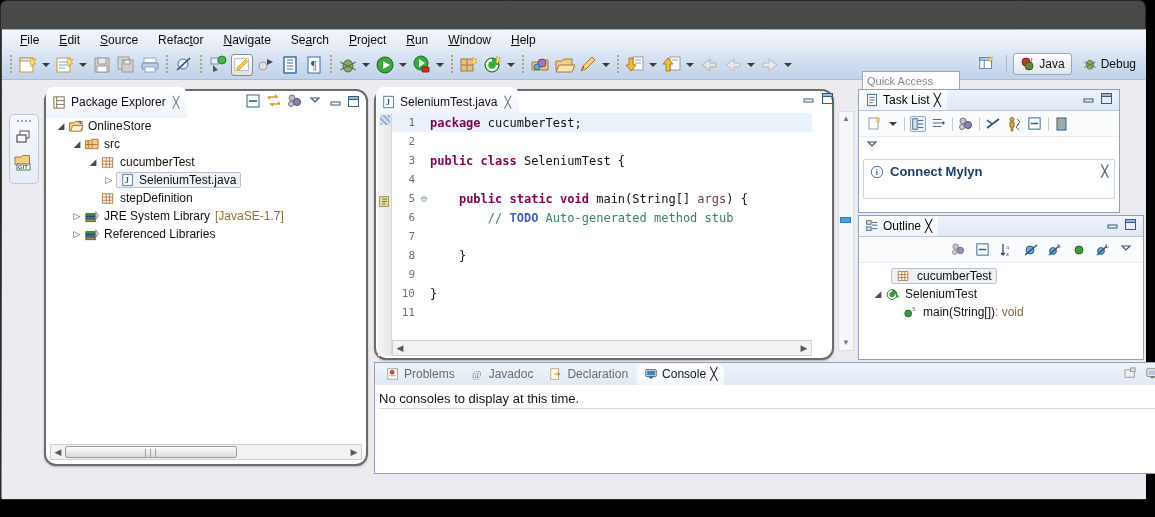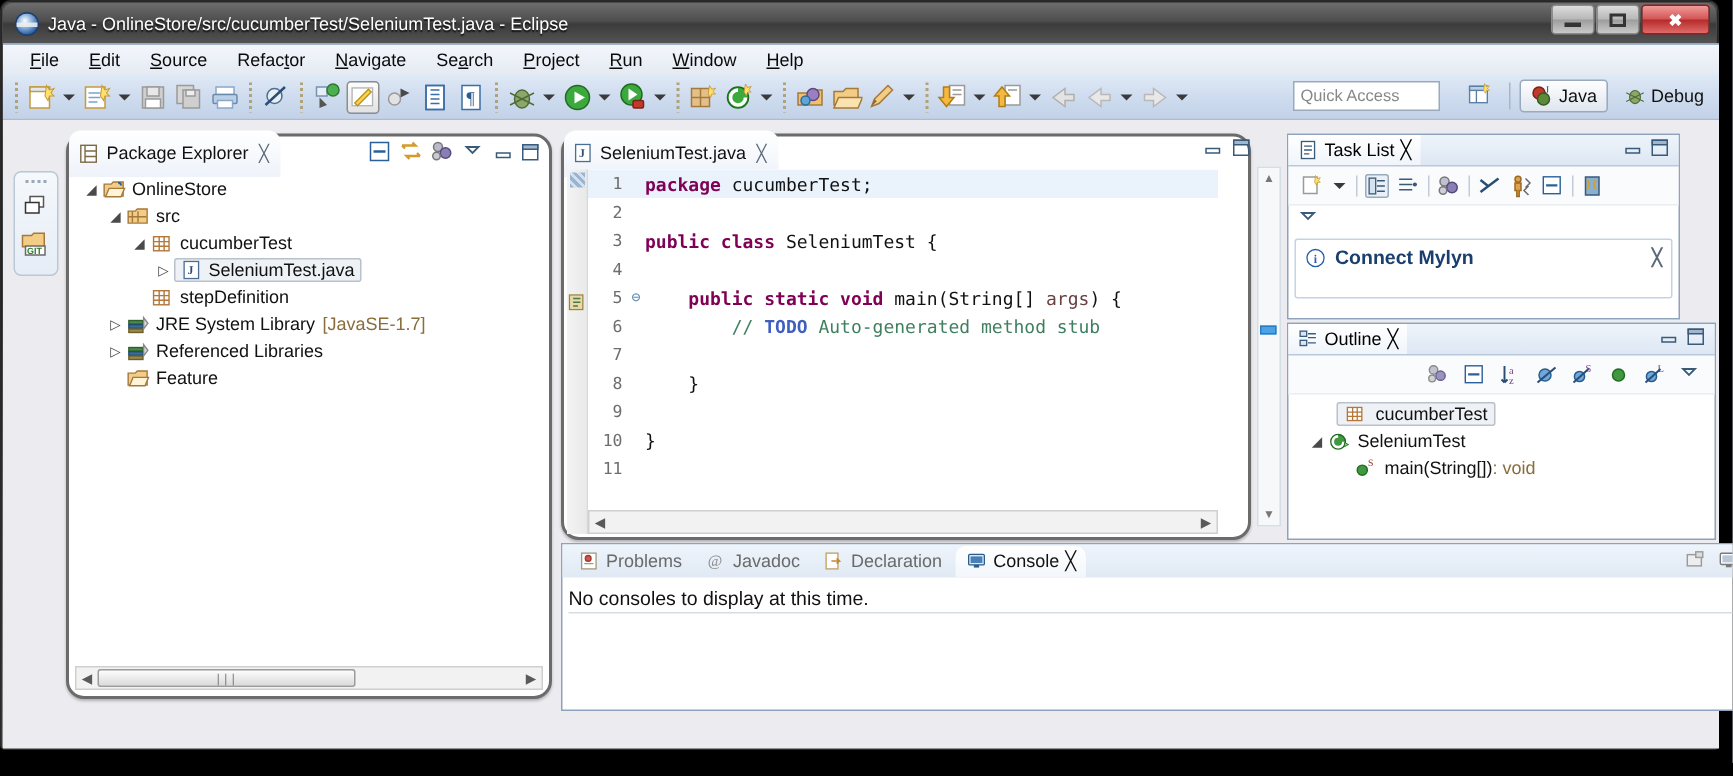--- a/index.html
+++ b/index.html
@@ -81,21 +81,21 @@
   .tb-icon { width:22px; height:22px; margin:0 1px; position:relative; display:inline-block; }
   .tb-arrow {
     width:11px; height:22px; margin-right:2px;
     display:flex; align-items:center; justify-content:center;
   }
   .tb-arrow:after{ content:""; border-left:4px solid transparent; border-right:4px solid transparent;
     border-top:4px solid #3a3a3a; }
   .tb-icon.pressed { background:linear-gradient(180deg,#fdfdfd,#e2e2e2); border:1px solid #8d8d8d; border-radius:3px;}
 
   .quick-access {
-    position:absolute; right:186px; top:4px; width:98px; height:20px;
+    position:absolute; right:186px; top:21px; width:98px; height:20px;
     background:#fff; border:1px solid #9aa9bb; color:#888;
     font-size:11px; padding:2px 4px; line-height:14px;
   }
   .persp-bar { position:absolute; right:4px; top:3px; display:flex; align-items:center; gap:4px; }
   .persp-open { width:22px; height:22px; }
   .persp-div { width:1px; height:18px; background:#a8b6c6; margin:0 2px;}
   .persp-btn {
     display:flex; align-items:center; gap:3px; padding:2px 6px; border-radius:3px;
     font-size:12px; color:#111;
   }
@@ -214,35 +214,20 @@
   .sb-grip { width:3px; height:12px; margin-left:14px;
              background:repeating-linear-gradient(180deg,#b3b3b3 0 2px, transparent 2px 4px);}
   svg { display:block; }
 </style>
 </head>
 <body>
 
 <div id="app">
   <div class="win-frame">
 
-    <div class="titlebar">
-      <div class="title-icon"></div>
-      <div class="title-text">Java - OnlineStore/src/cucumberTest/SeleniumTest.java - Eclipse</div>
-      <div class="win-buttons">
-        <div class="wbtn">
-            <span class="glyph-min"></span>
-          </div>
-        <div class="wbtn">
-            <span class="glyph-max"></span>
-          </div>
-        <div class="wbtn close">
-            <span>✖</span>
-          </div>
-      </div>
-    </div>
 
     <div class="client">
 
       <div class="menubar">
         <div class="menu-item"><u>F</u><span>ile</span></div>
         <div class="menu-item"><u>E</u>dit</div>
         <div class="menu-item"><u>S</u>ource</div>
         <div class="menu-item">Refac<u>t</u>or</div>
         <div class="menu-item"><u>N</u>avigate</div>
         <div class="menu-item">Se<u>a</u>rch</div>
@@ -611,27 +596,20 @@
             <span class="twisty">▷</span>
             <svg width="16" height="15" viewBox="0 0 16 16">
                 <rect x="1.5" y="5" width="10" height="2.5" fill="#4a8a4a" stroke="#2f5e2f"></rect>
                 <rect x="1.5" y="8" width="10" height="2.5" fill="#3a6f9e" stroke="#244a6b"></rect>
                 <rect x="1.5" y="11" width="10" height="2.5" fill="#9a8a4a" stroke="#6b5f2f"></rect>
                 <path d="M12 3 l3 4 l-3 4z" fill="#ddd" stroke="#888"></path>
               </svg>
             <span class="tree-lbl">Referenced Libraries</span>
           </div>
 
-          <div class="trow" style="padding-left:32px;">
-            <svg width="16" height="15" viewBox="0 0 16 16">
-                <path d="M1 4 h5 l1.5 -1.5 h7 v10 h-13.5z" fill="#f3cd86" stroke="#a5793a"></path>
-                <path d="M2 13 l2.5 -6 h11 l-2.5 6z" fill="#fff3d8" stroke="#a5793a"></path>
-              </svg>
-            <span class="tree-lbl">Feature</span>
-          </div>
         </div>
 
         <div class="hscroll">
           <span class="hs-arrow">◀</span>
           <span class="hs-thumb" style="width:172px;">∣∣∣</span>
           <span style="flex:1"></span>
           <span class="hs-arrow">▶</span>
         </div>
       </div>
 

